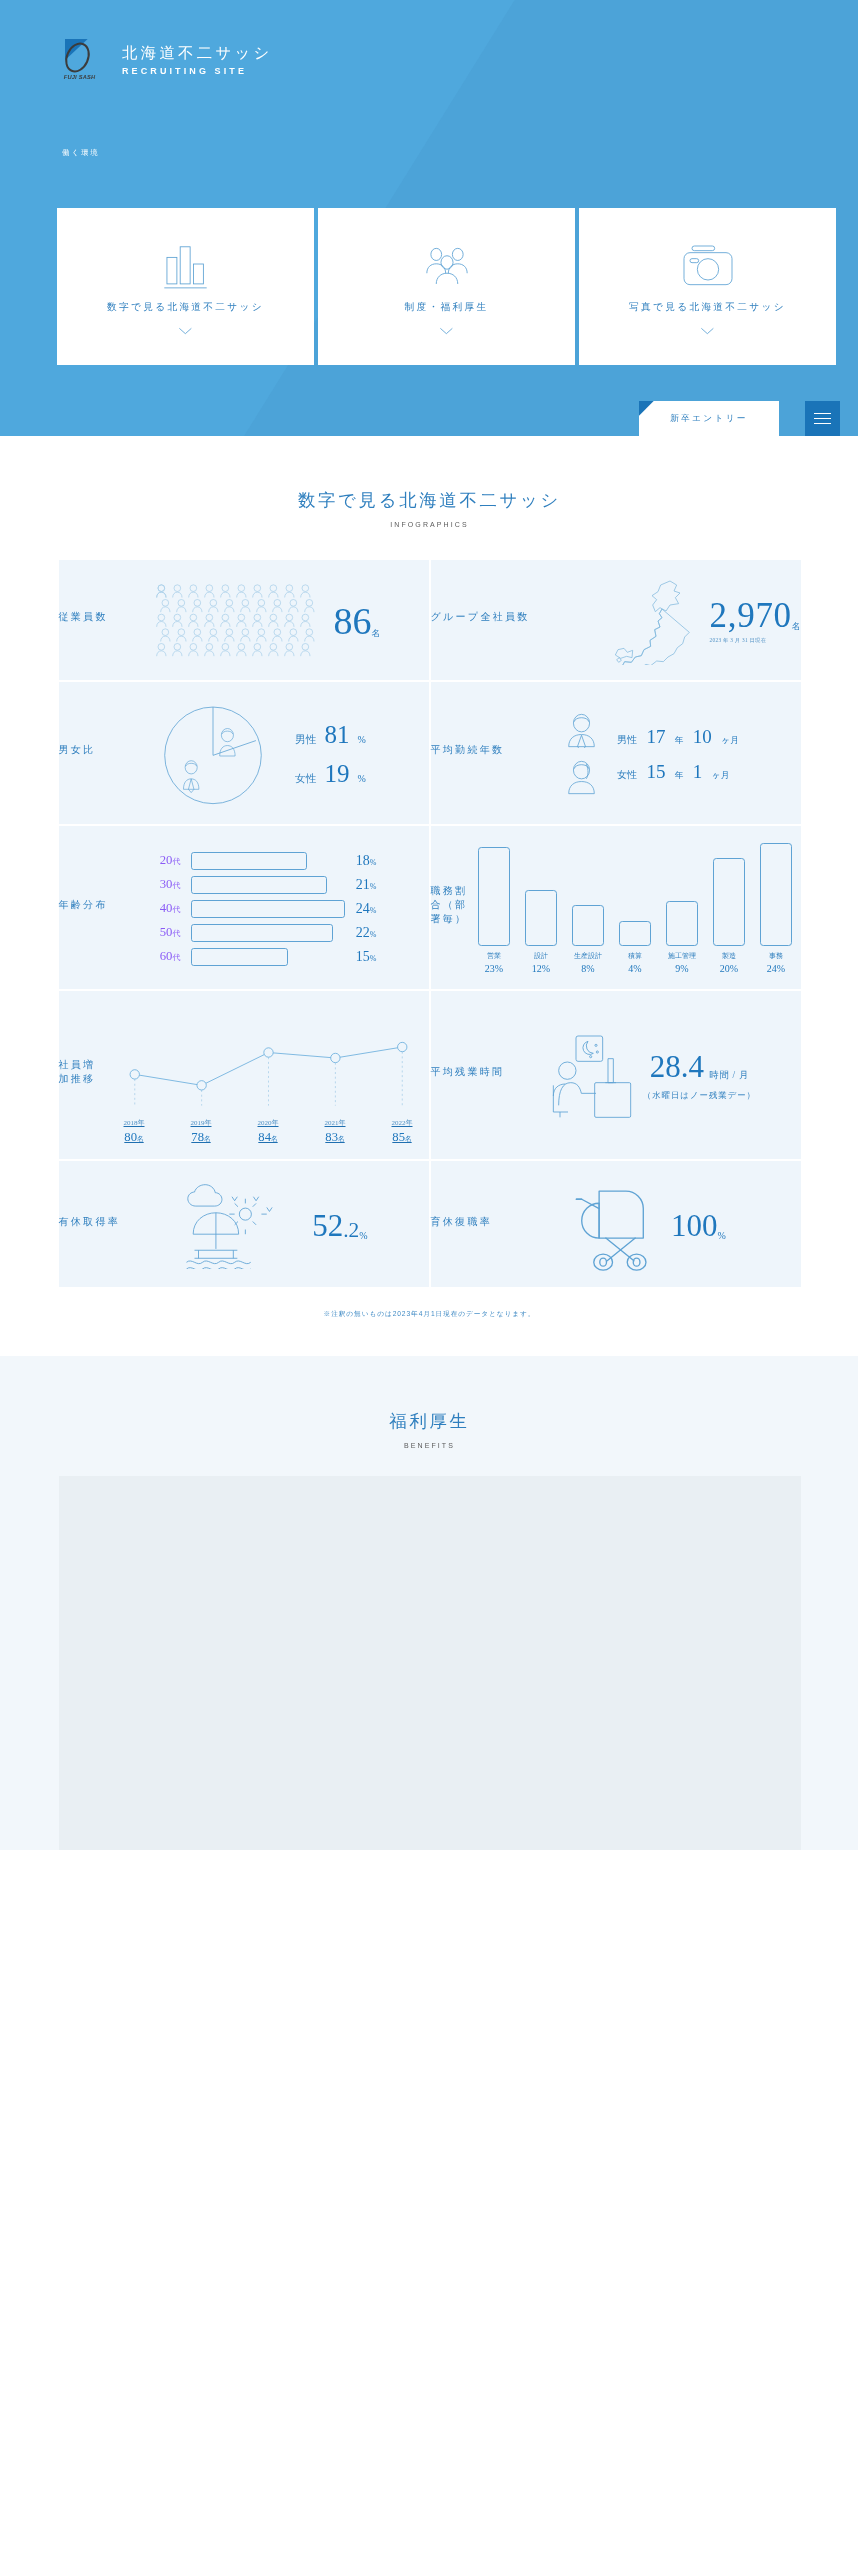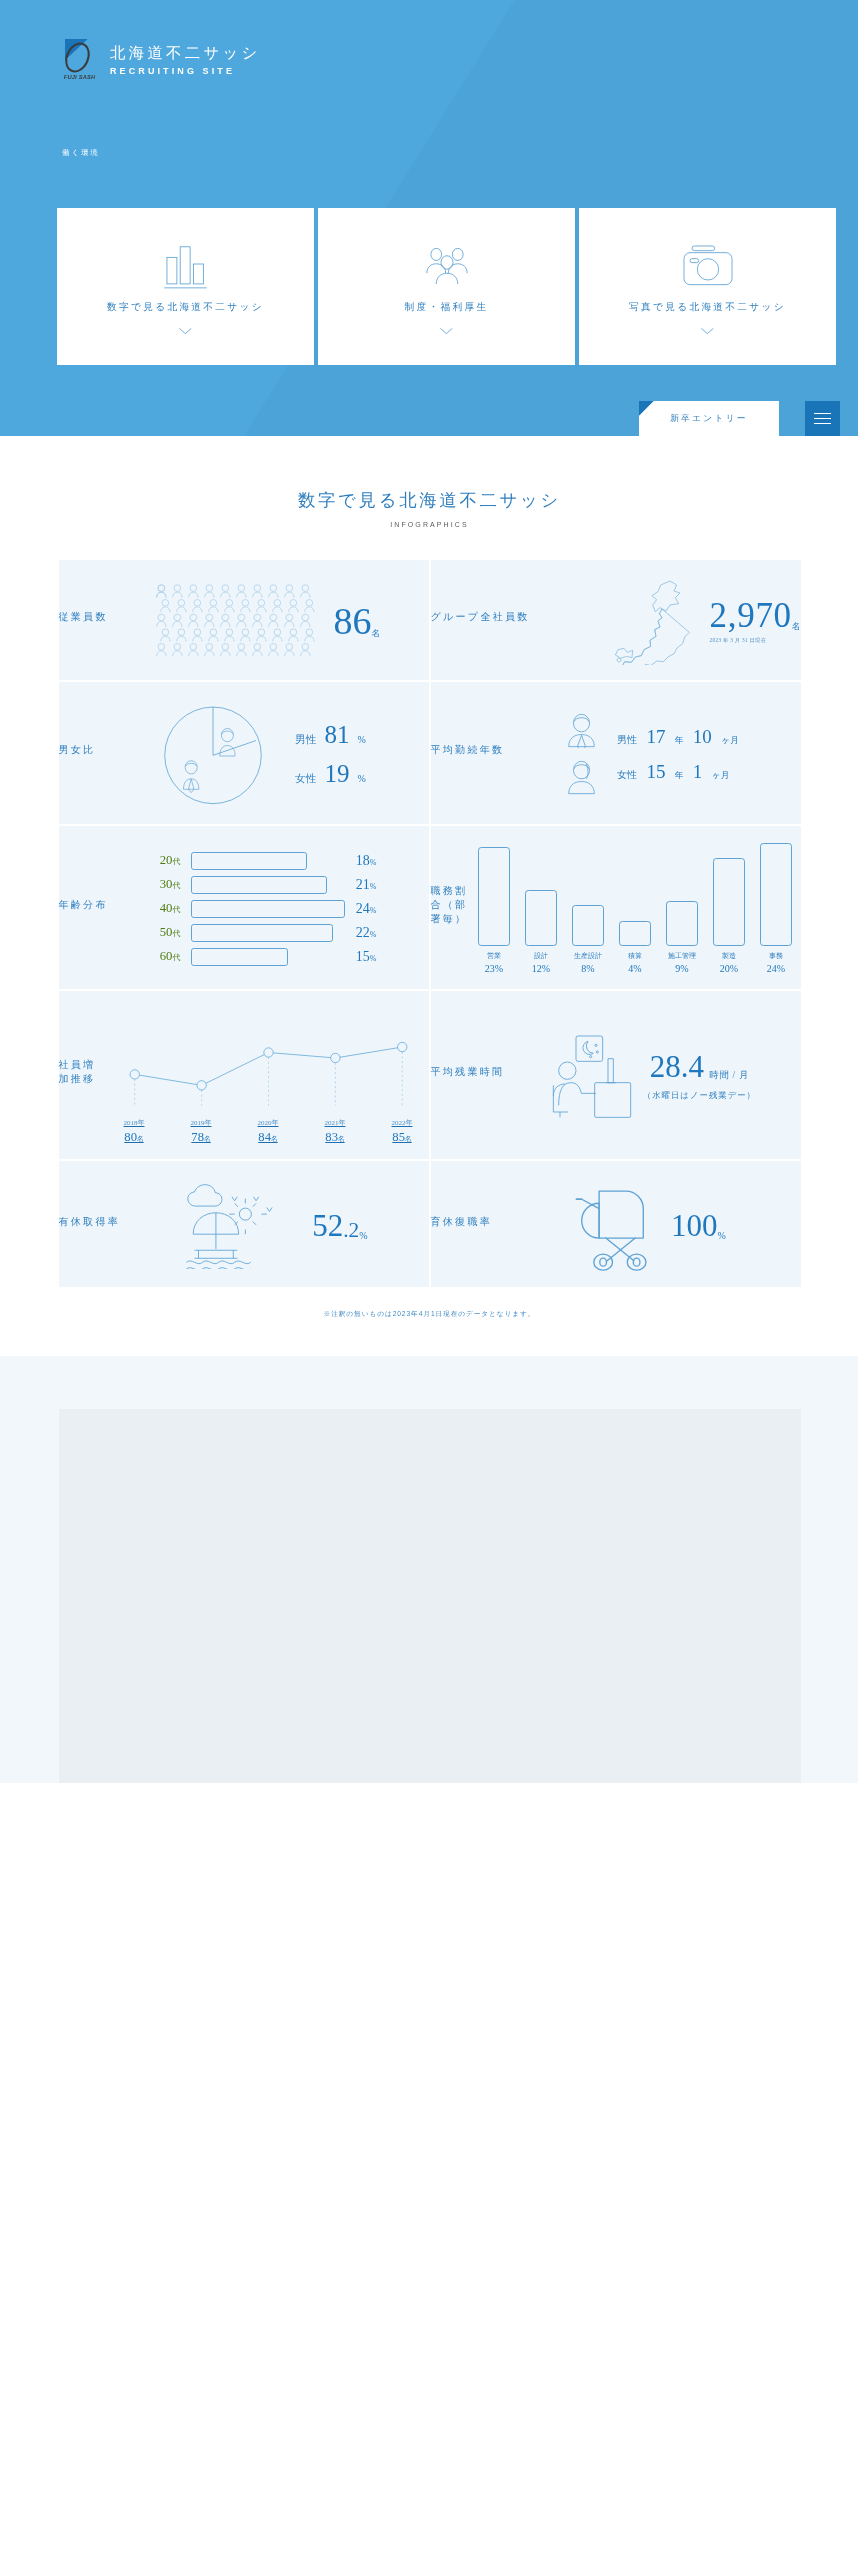--- a/index.html
+++ b/index.html
@@ -22,21 +22,21 @@
   }
   .hero-diagonal {
     position:absolute; top:0; right:0;
     width:615px; height:436px;
     background:#4a9fd4;
     clip-path:polygon(44% 0, 100% 0, 100% 100%, 0 100%);
     opacity:.55;
   }
   .hero-inner { position:relative; z-index:3; }
 
-  .brand { display:flex; align-items:center; gap:13px; padding:39px 0 0 62px; }
+  .brand { display:flex; align-items:center; gap:25px; padding:39px 0 0 62px; }
   .brand-logo { position:relative; width:35px; height:41px; flex:none; }
   .brand-logo .sq {
     position:absolute; left:2.7px; top:0; width:23px; height:21.4px;
     background:#1a74b8;
     clip-path:polygon(0 0, 100% 0, 0 100%);
   }
   .brand-logo .ring {
     position:absolute; left:4px; top:2.7px; width:23px; height:31px;
     border:2px solid #3c3c3c; border-radius:50%;
     transform:rotate(24deg);
@@ -149,21 +149,21 @@
   .c-tenure .card-body { gap:20px; }
   .tenure-rows { display:flex; flex-direction:column; gap:14.7px; }
   .tenure-row { display:flex; align-items:baseline; gap:9.4px; }
   .tenure-row .lbl { font-family:"Liberation Serif", serif; font-size:10px; color:#2f7fbe; }
   .tenure-row .v { font-size:19px; }
   .tenure-row .u { font-size:8.7px; }
   .tenure-icons { display:flex; flex-direction:column; gap:12px; }
 
   .age-rows { display:flex; flex-direction:column; gap:6px; }
   .age-row { display:flex; align-items:center; gap:10.7px; }
-  .age-row .lbl { font-family:"Liberation Serif", serif; font-size:12.7px; color:#4d7c0f; width:41px; text-align:right; }
+  .age-row .lbl { font-family:"Liberation Serif", serif; font-size:12.7px; color:#8b5cf6; width:41px; text-align:right; }
   .age-row .lbl small { font-size:8px; }
   .age-bar-track { width:154px; }
   .age-bar {
     height:18px; border:0.7px solid #5fa3d4; border-radius:2.7px; background:transparent;
   }
   .age-row .pct { font-family:"Liberation Serif", serif; font-size:14px; color:#1f77bd; width:41px; }
   .age-row .pct small { font-size:8px; }
 
   .dept-wrap { display:flex; align-items:flex-end; gap:6px; padding:0 4px; }
   .dept-col { display:flex; flex-direction:column; align-items:center; width:41px; }
@@ -676,17 +676,21 @@
           </div>
         </div>
       </div>
 
     </div>
 
     <div class="footnote">※注釈の無いものは2023年4月1日現在のデータとなります。</div>
   </section>
 
   <section class="benefits">
+    <div class="sec-head">
+      <div class="jp">福利厚生</div>
+      <div class="en">BENEFITS</div>
+    </div>
     <div class="benefits-panel"></div>
   </section>
 
 </div>
 
 
 </body></html>

